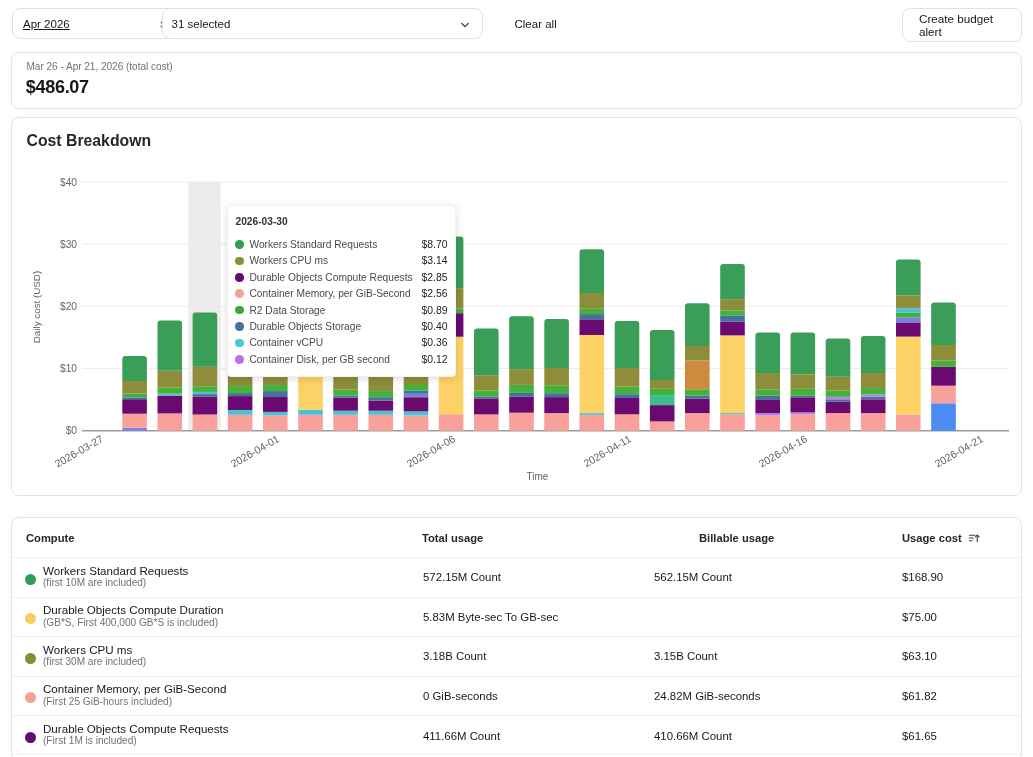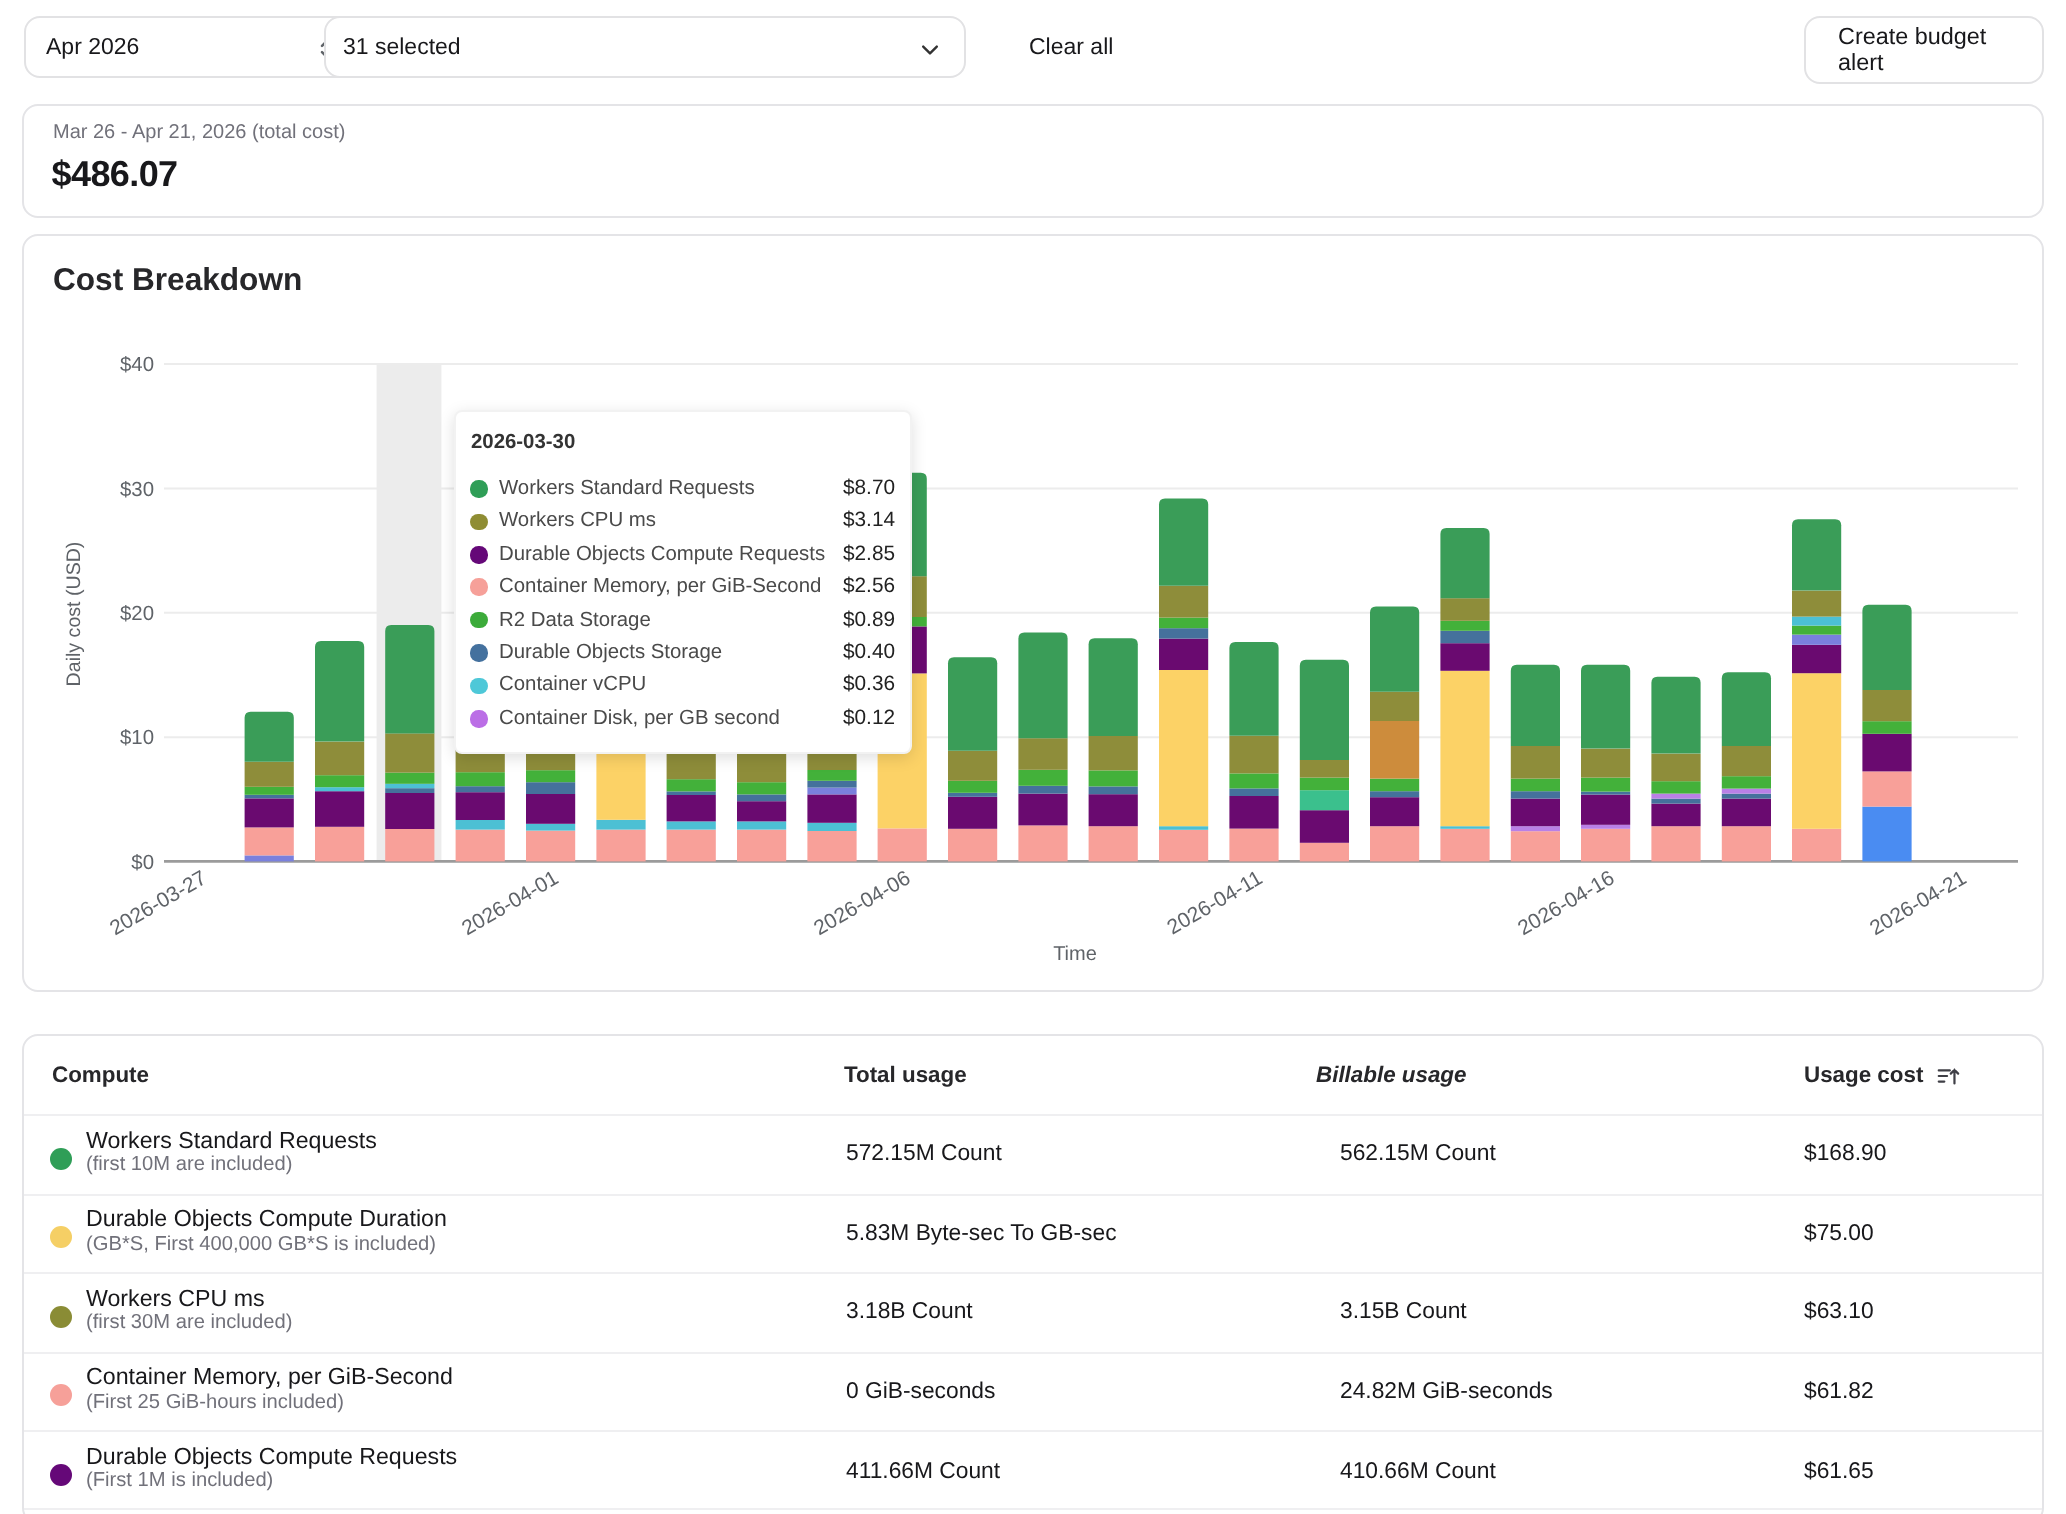--- a/index.html
+++ b/index.html
@@ -12,24 +12,24 @@
 .tdot { width:8.5px; height:8.5px; border-radius:50%; margin-right:6px; flex:none; }
 .tlbl { font-size:10.2px; color:#4a4a4a; white-space:nowrap; }
 .tval { position:absolute; left:186.5px; font-size:10.4px; font-weight:normal; color:#222; }
 .hdr { position:absolute; height:40px; display:flex; align-items:center; font-size:11.2px; font-weight:bold; color:#27272a; }
 .row { position:absolute; left:0; width:100%; height:39.6px; border-top:1px solid #efeff1; }
 .rdot { position:absolute; left:13.2px; top:15.5px; width:11px; height:11px; border-radius:50%; }
 .rc1 { position:absolute; left:31px; top:5.5px; }
 .rt1 { font-size:11.6px; color:#18181b; }
 .rt2 { font-size:10.1px; color:#71717a; margin-top:0.5px; }
 .rc { position:absolute; top:0; height:100%; display:flex; align-items:center; font-size:11.4px; color:#18181b; }
-.c2 { left:411px; } .c3 { left:658px; } .c4 { left:890px; }
+.c2 { left:411px; } .c3 { left:642px; } .c4 { left:890px; }
 </style></head>
 <body>
-<div class="sel" style="left:12px; width:168px;">Apr 2026
+<div class="sel" style="left:12px; width:168px;text-decoration:underline;">Apr 2026
   <svg class="abs" style="right:9px;top:9px" width="13" height="13" viewBox="0 0 13 13" fill="none" stroke="#5f6368" stroke-width="1.3" stroke-linecap="round" stroke-linejoin="round">
       <path d="M4 4.9 6.5 2.4 9 4.9"></path>
       <path d="M4 8.1 6.5 10.6 9 8.1"></path>
     </svg>
 </div>
 <div class="sel" style="left:162px; width:321px; padding-left:8.5px;">31 selected
   <svg class="abs" style="right:11px;top:10px" width="12" height="12" viewBox="0 0 12 12" fill="none" stroke="#333" stroke-width="1.2" stroke-linecap="round" stroke-linejoin="round">
       <path d="M2.6 4.3 6 7.7 9.4 4.3"></path>
     </svg>
 </div>
@@ -265,21 +265,21 @@
   </div>
 <div class="trow" style="top:351.1px">
     <span class="tdot" style="background:#bb6ee6"></span>
     <span class="tlbl">Container Disk, per GB second</span>
     <span class="tval">$0.12</span>
   </div>
 
 <div class="card" style="top:517px; height:245px;">
   <div class="hdr" style="left:14px;">Compute</div>
   <div class="hdr" style="left:410px;">Total usage</div>
-  <div class="hdr" style="left:646px;font-style:italic;">Billable usage</div>
+  <div class="hdr" style="left:687px;">Billable usage</div>
   <div class="hdr" style="left:890px;">Usage cost&nbsp;&nbsp;
     <svg width="12" height="12" viewBox="0 0 13 13" fill="none" stroke="#3f3f46" stroke-width="1.2" stroke-linecap="round">
         <path d="M1.5 3.5h6M1.5 6.5h4.5M1.5 9.5h3"></path>
         <path d="M10 10.5V3.2M8 5.2l2-2 2 2"></path>
       </svg>
   </div>
 <div class="row" style="top:39.0px">
       <span class="rdot" style="background:#2f9e57"></span>
 <div class="rc1">
         <div class="rt1">Workers Standard Requests</div>

